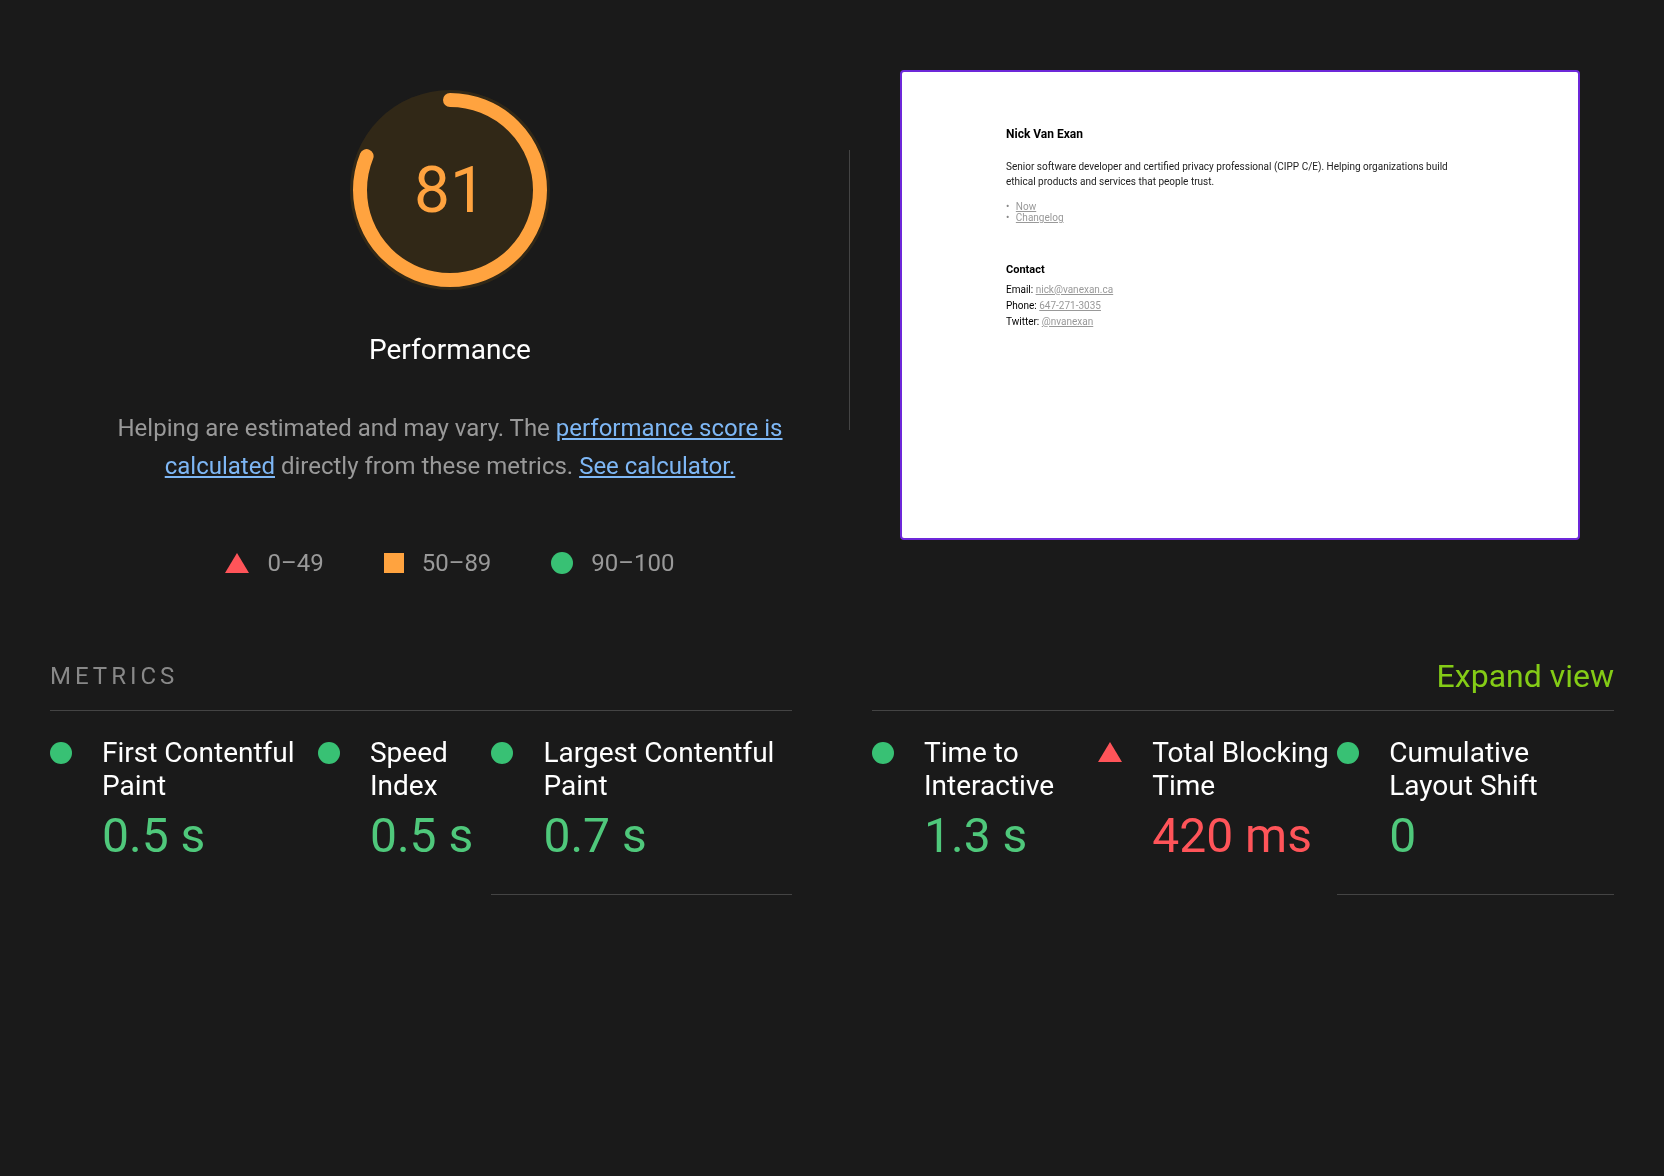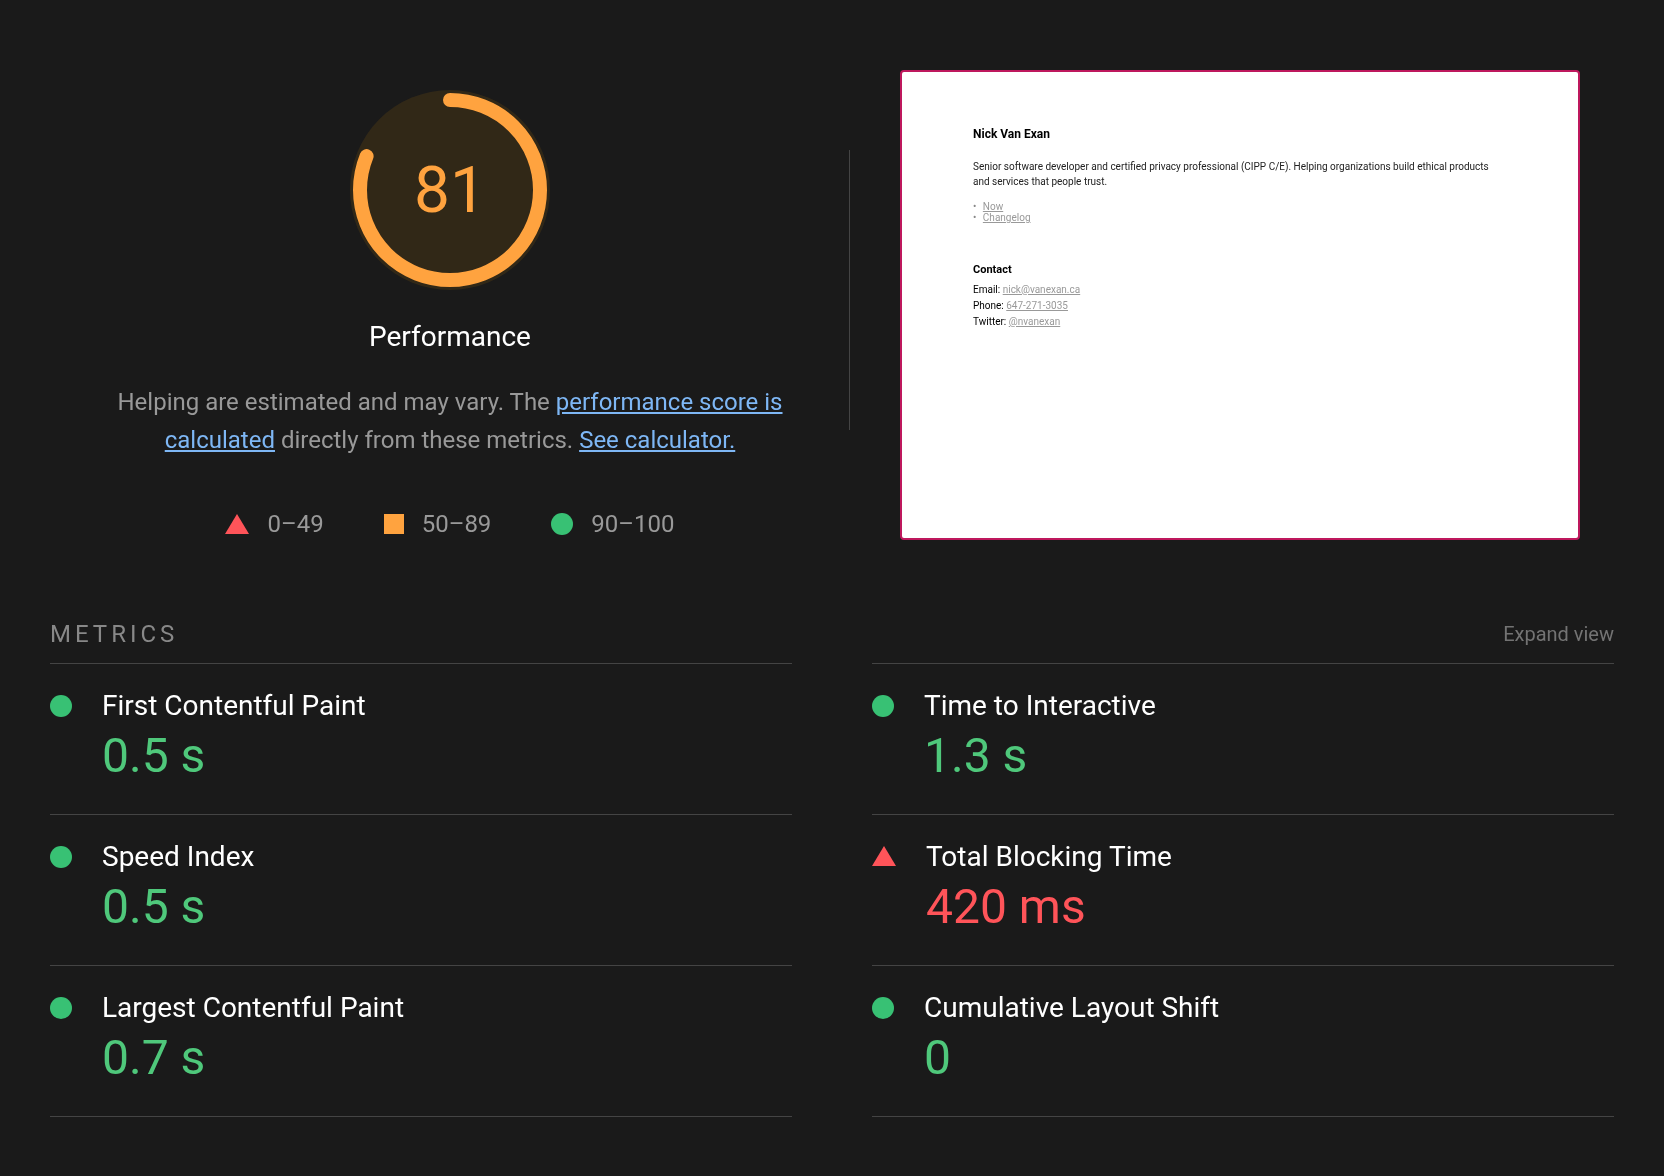--- a/index.html
+++ b/index.html
@@ -19,20 +19,21 @@
       display: flex;
       gap: 50px;
       margin-bottom: 80px;
     }
     .left-panel {
       flex: 0 0 800px;
       display: flex;
       flex-direction: column;
       align-items: center;
       position: relative;
+      gap: 13px;
     }
     .divider-right {
       position: absolute;
       right: 0;
       top: 100px;
       height: 280px;
       width: 1px;
       background: #444;
     }
     .gauge-container {
@@ -111,26 +112,26 @@
       width: 22px;
       height: 22px;
       border-radius: 50%;
       background: #38c174;
     }
     .right-panel {
       flex: 1;
       padding-top: 20px;
     }
     .preview-frame {
-      border: 2px solid #be185d;
+      border: 2px solid #6d28d9;
       border-radius: 4px;
       background: #fff;
       width: 680px;
       height: 470px;
-      padding: 55px 71px;
+      padding: 55px 104px;
       color: #000;
       overflow: hidden;
     }
     .preview-name {
       font-size: 12px;
       font-weight: 700;
       margin-bottom: 18px;
     }
     .preview-desc {
       font-size: 10px;
@@ -171,22 +172,22 @@
       align-items: center;
       margin-bottom: 15px;
     }
     .metrics-title {
       font-size: 24px;
       letter-spacing: 4px;
       color: #888;
       font-weight: 400;
     }
     .expand-view {
-      font-size: 20px;
-      color: #737373;
+      font-size: 32px;
+      color: #84cc16;
       cursor: pointer;
     }
     .metrics-grid {
       display: grid;
       grid-template-columns: 1fr 1fr;
       gap: 0 80px;
     }
     .metric {
       border-top: 1px solid #444;
       padding: 25px 0 30px 0;
@@ -212,21 +213,22 @@
       font-weight: 400;
     }
     .metric-value.green {
       color: #4fc87b;
     }
     .metric-value.red {
       color: #ff5459;
     }
     .metrics-col {
       display: flex;
-      flex-direction: column;
+      flex-direction: row;
+      align-items: center;
     }
     .metric:last-child {
       border-bottom: 1px solid #444;
     }
   </style>
 </head>
 <body>
 
 <div class="top-section">
   <div class="left-panel">

